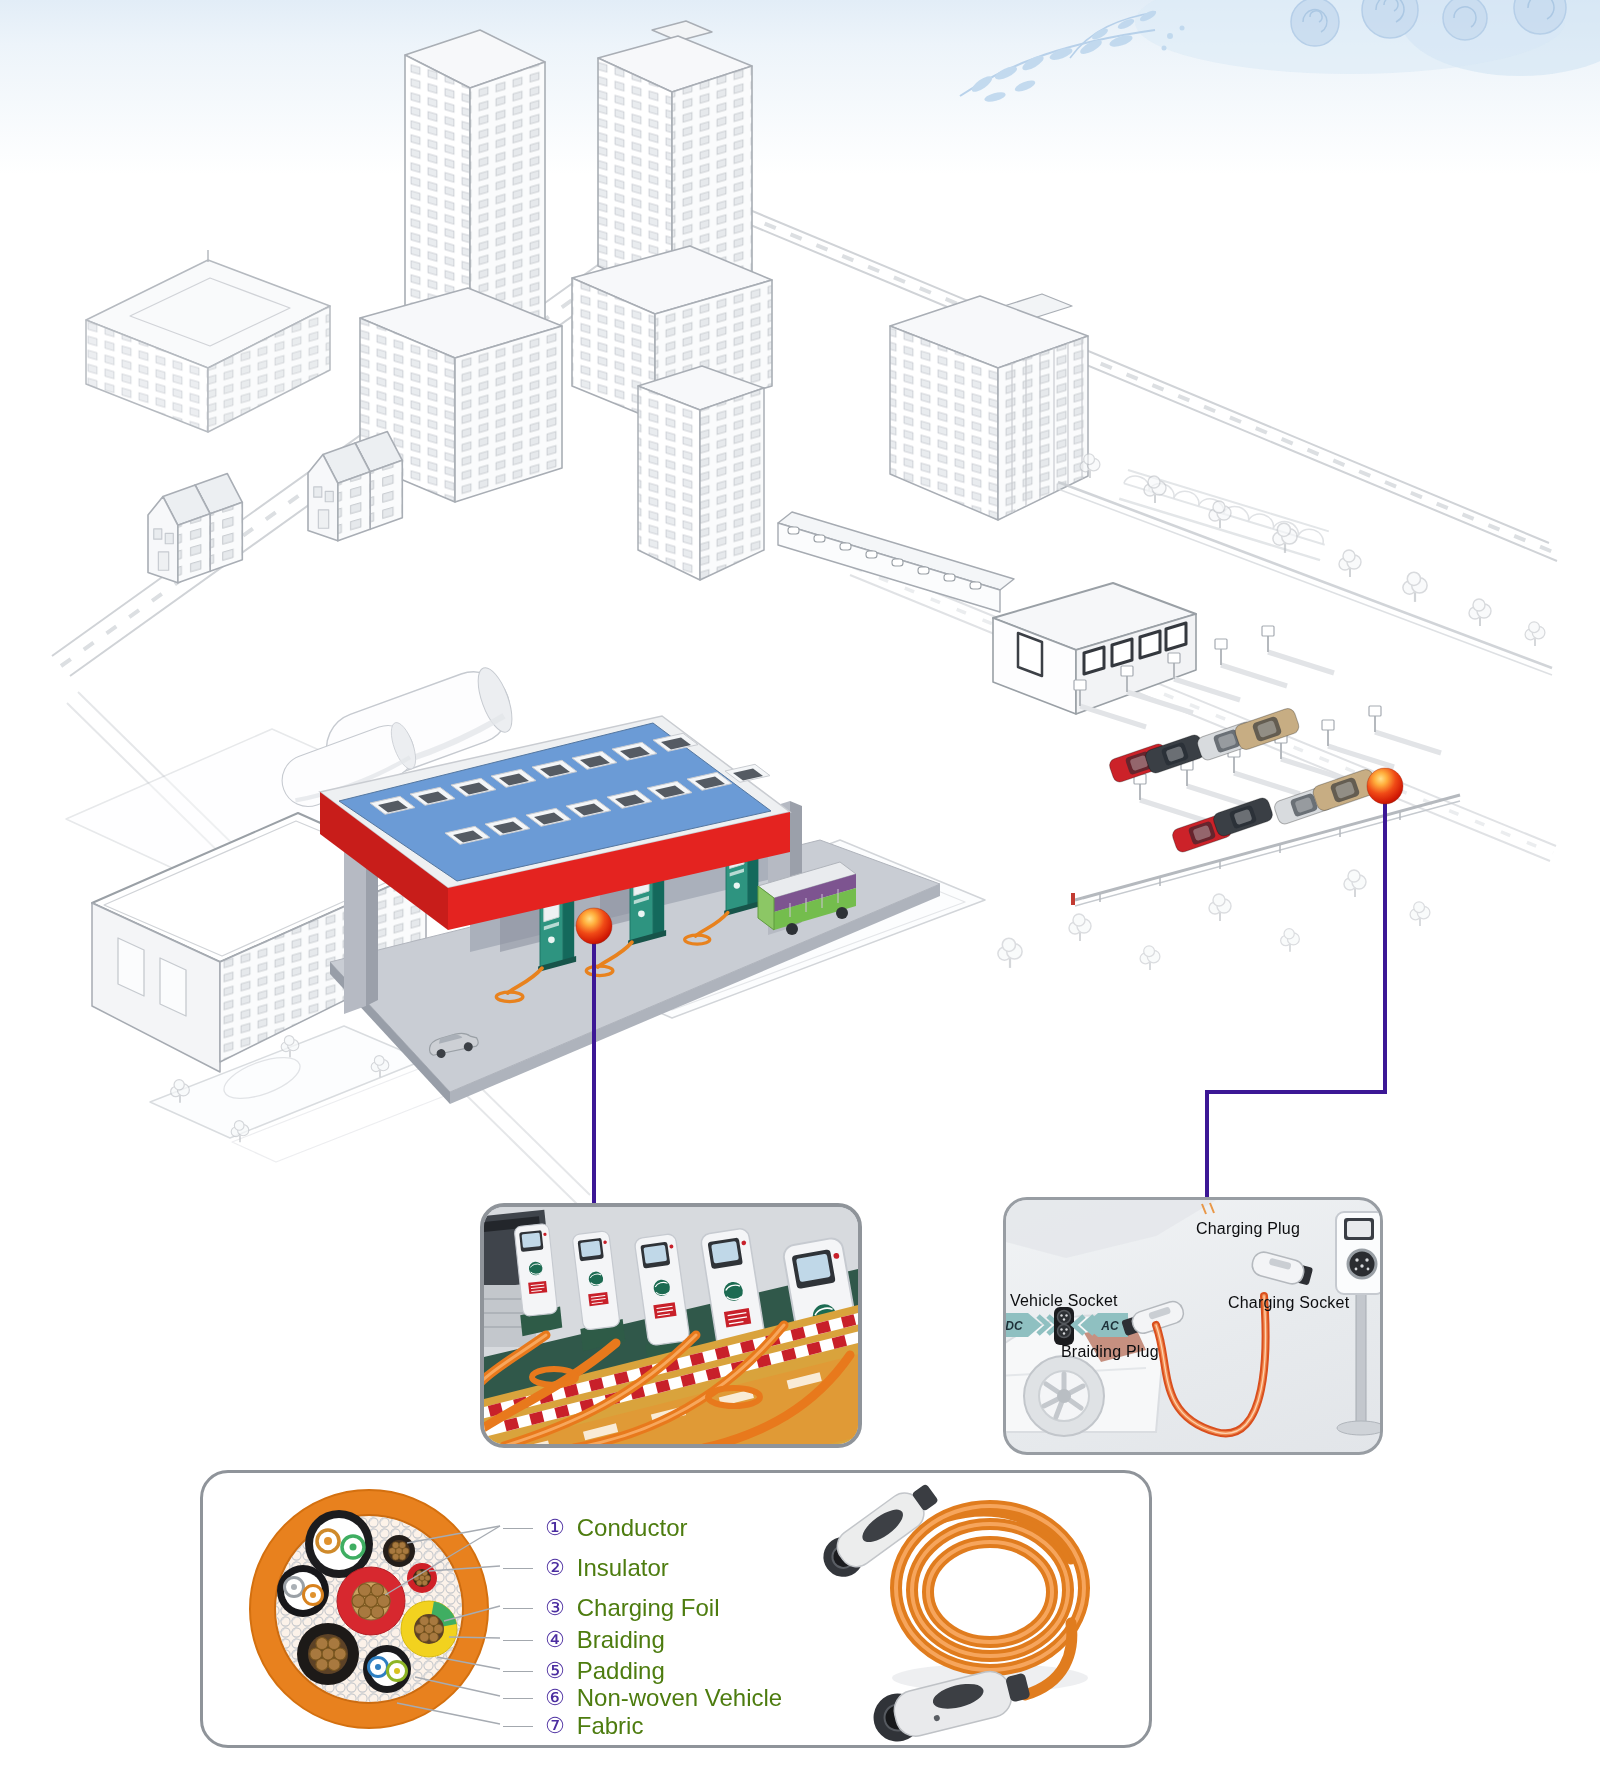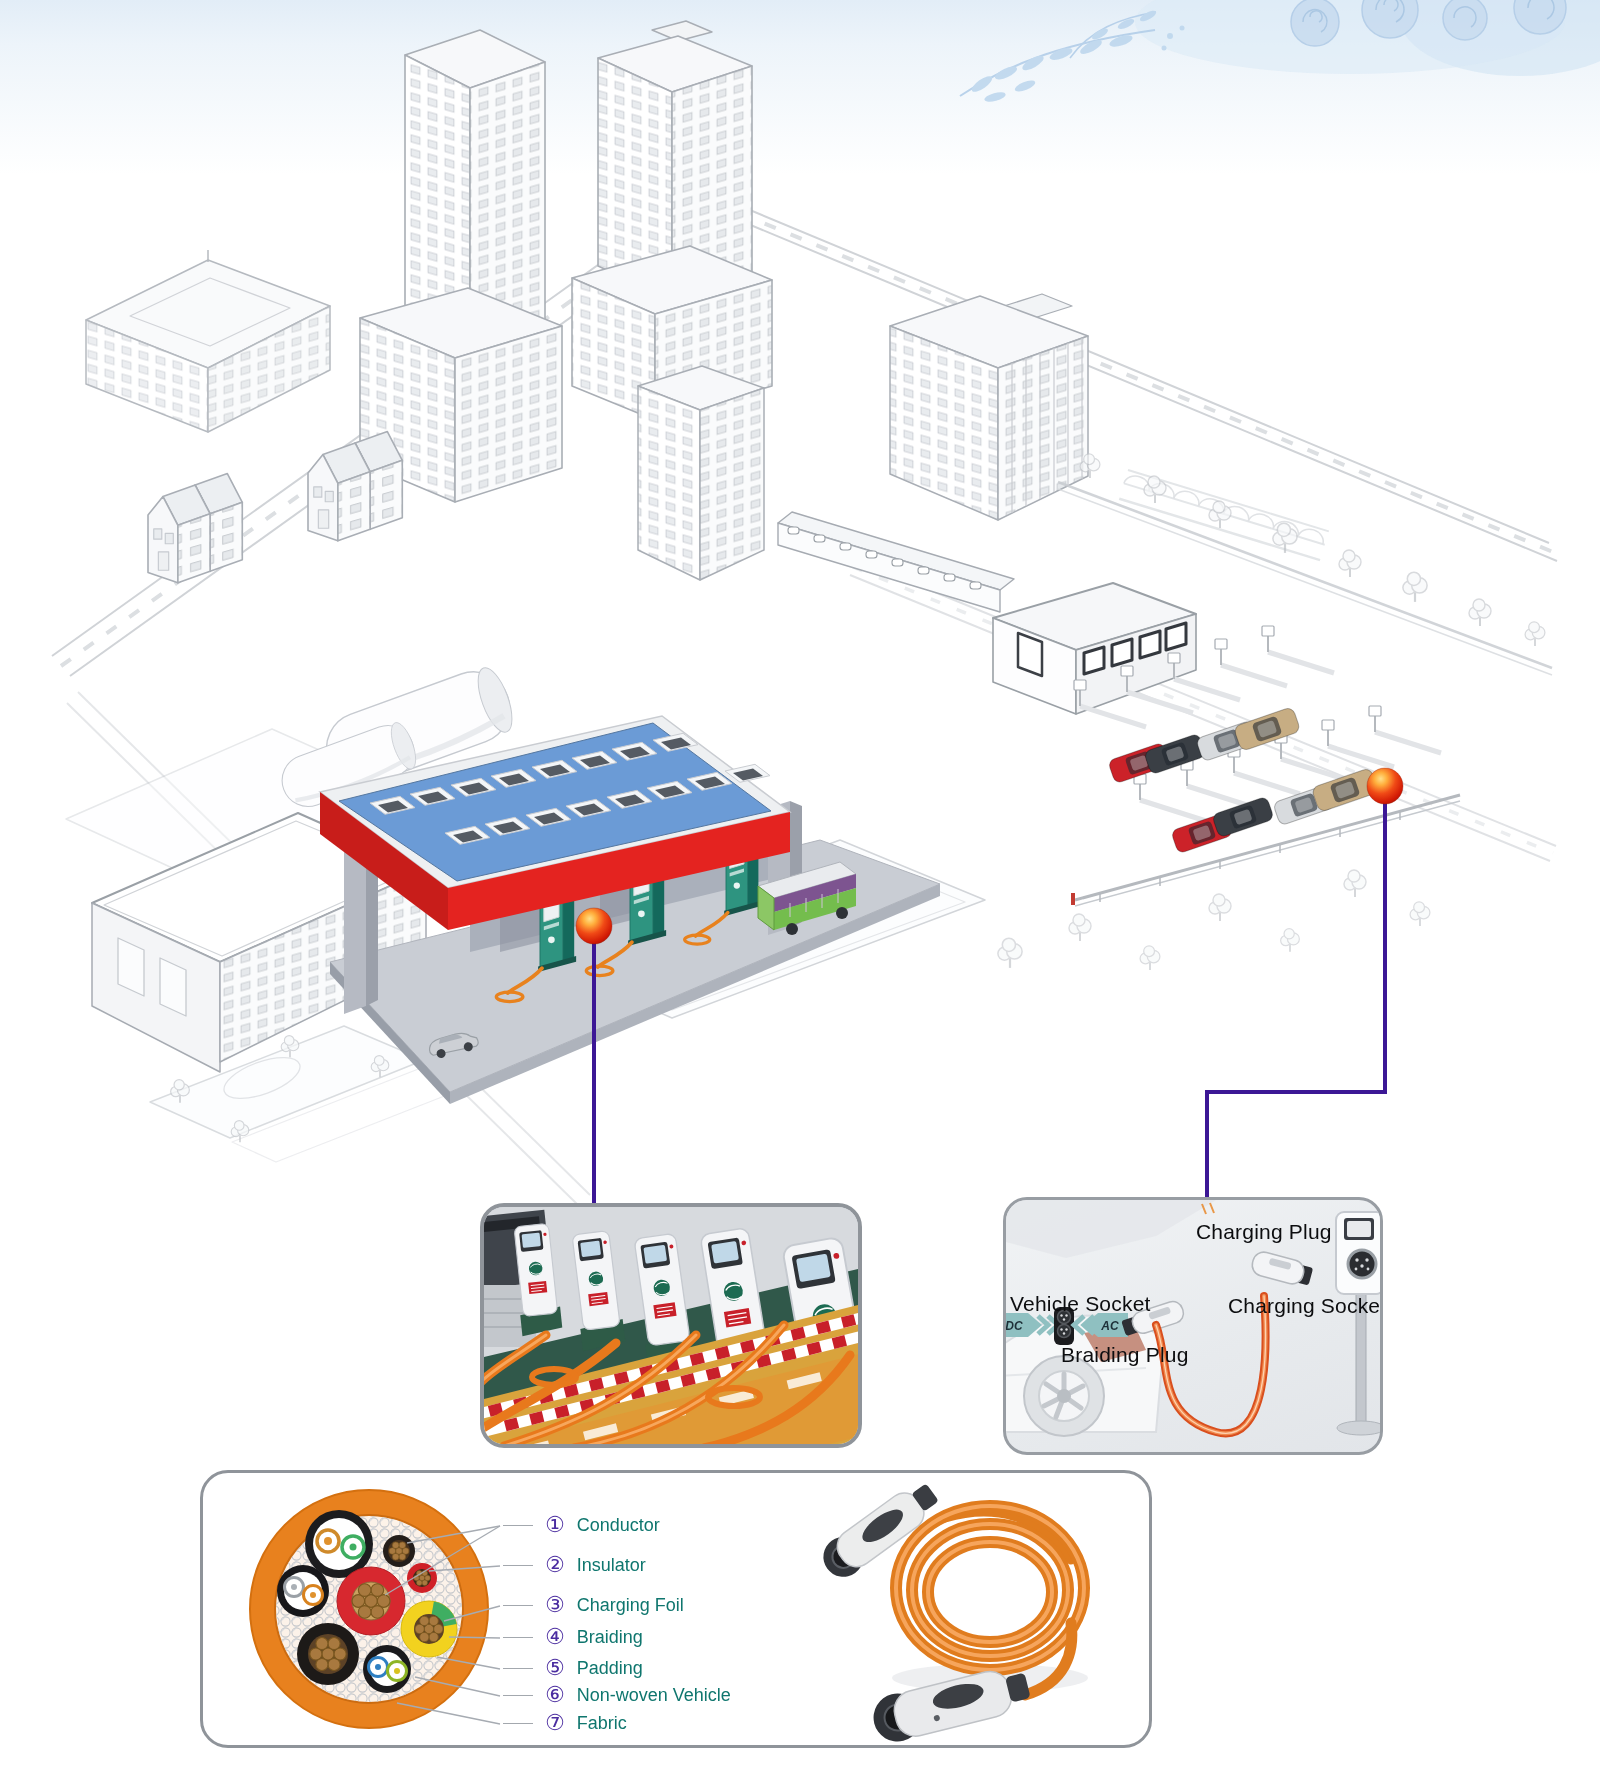--- a/index.html
+++ b/index.html
@@ -7,25 +7,25 @@
         font-family:"Liberation Sans",sans-serif;}
   .sky{position:absolute;left:0;top:0;width:1600px;height:180px;
        background:linear-gradient(180deg,#e2edf7 0%,#edf4fa 45px,rgba(255,255,255,0) 175px);}
   .floral{position:absolute;right:0;top:0;}
   .city{position:absolute;left:0;top:0;pointer-events:none;}
   .panel{position:absolute;box-sizing:border-box;overflow:hidden;}
   .photo-panel{left:480px;top:1203px;width:382px;height:245px;border:4px solid #8f949a;border-radius:24px;background:#c9cdd2;}
   .diagram-panel{left:1003px;top:1197px;width:380px;height:258px;border:3px solid #989da3;border-radius:24px;
                  background:linear-gradient(160deg,#f1f3f5 0%,#e7eaed 60%,#e2e5e9 100%);}
   .bottom-panel{left:200px;top:1470px;width:952px;height:278px;border:3px solid #8f949a;border-radius:28px;background:#fff;}
-  .dlabel{position:absolute;font-size:21px;line-height:1.1;color:#0c0d0f;white-space:nowrap;letter-spacing:.2px;}
+  .dlabel{position:absolute;font-size:16px;line-height:1.1;color:#0c0d0f;white-space:nowrap;letter-spacing:.2px;}
   .layer-row{position:absolute;left:300px;display:flex;align-items:center;gap:12px;white-space:nowrap;}
   .layer-row .dash{width:30px;height:0;border-top:1.6px solid #a3a8ae;}
   .layer-row .lnum{font-family:"DejaVu Sans",sans-serif;font-size:22px;color:#4b2da0;line-height:1;}
-  .layer-row .ltext{font-size:18px;color:#0f766e;}
+  .layer-row .ltext{font-size:24px;color:#4d7c0f;}
   svg text.arrtxt{font-family:"Liberation Sans",sans-serif;font-size:12px;font-weight:700;font-style:italic;fill:#1d3038;}
 </style>
 </head>
 <body>
 
 <div class="page">
 
   <div class="sky"></div>
 
   <svg class="floral" width="680" height="120" viewBox="0 0 680 120">

